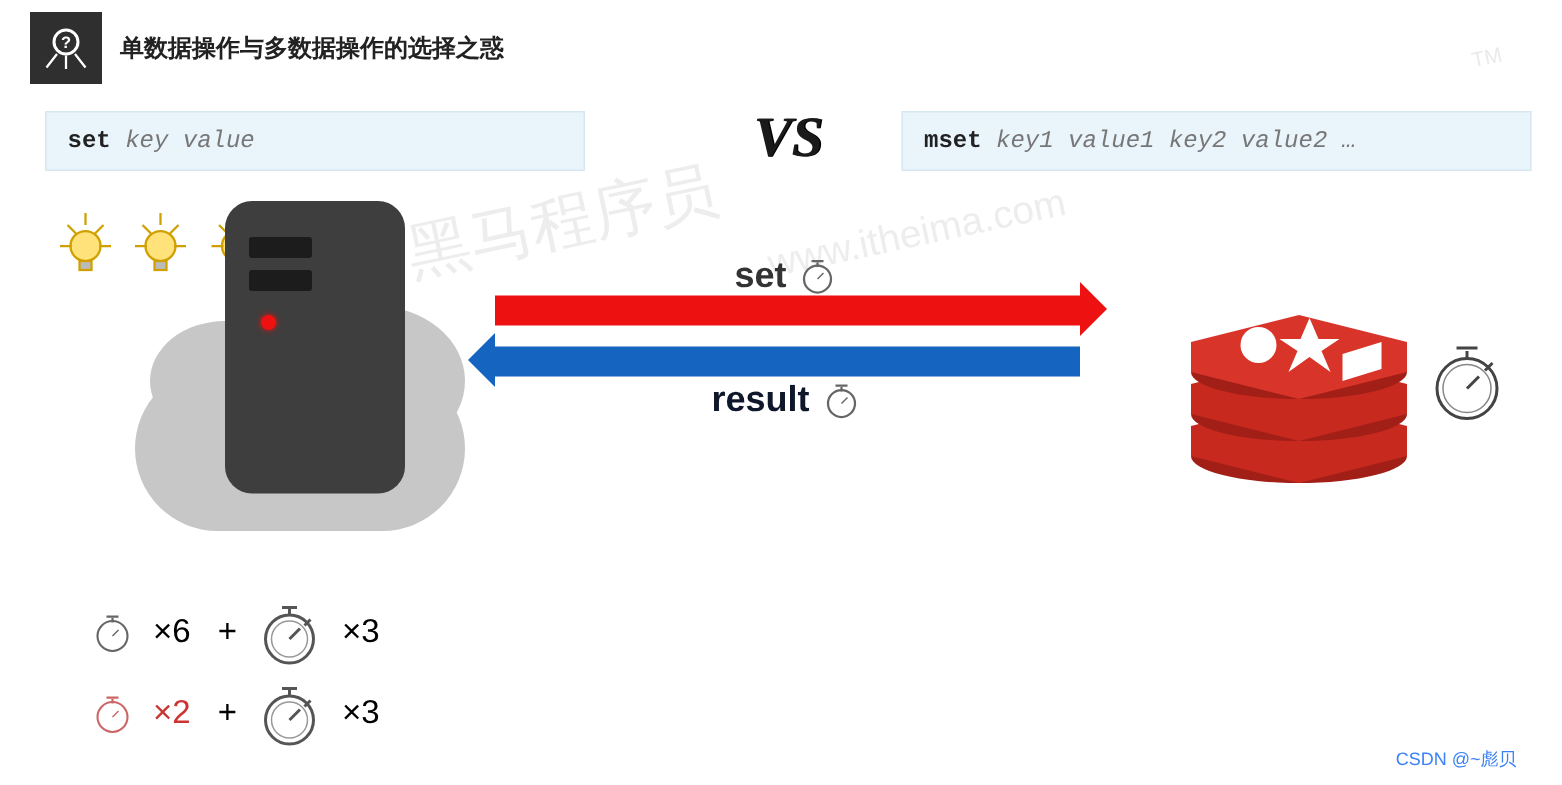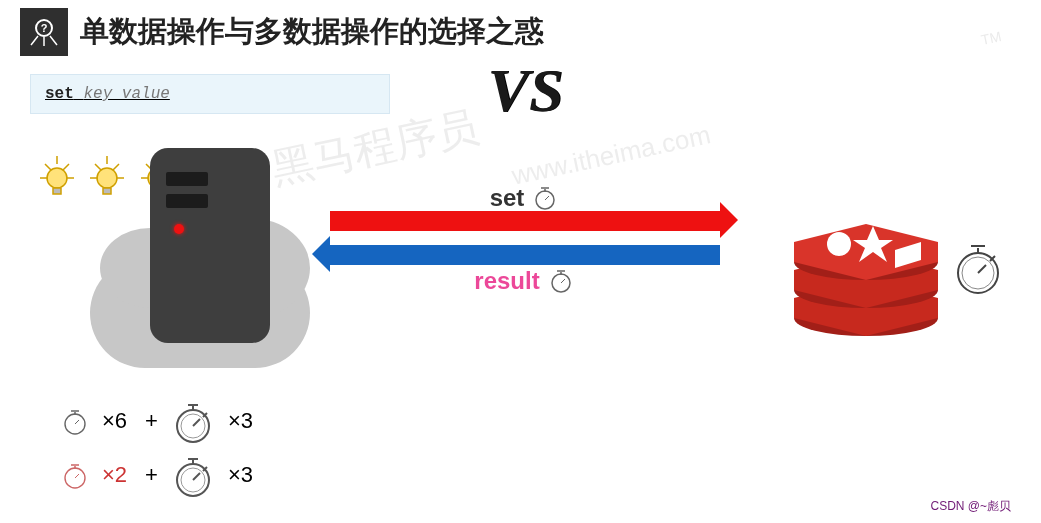--- a/index.html
+++ b/index.html
@@ -19,50 +19,49 @@
   }
   .question-badge {
     width: 48px;
     height: 48px;
     background: #2f2f2f;
     display: flex;
     align-items: center;
     justify-content: center;
   }
   .title {
-    font-size: 29px;
+    font-size: 16px;
     font-weight: bold;
     color: #222;
     text-align: right;
   }
   .code-row {
     display: flex;
     align-items: flex-start;
-    margin: 10px 20px 24px 30px;
-    position: relative;
-    text-decoration: underline;
+    margin: 10px 20px 10px 30px;
+    position: relative;
   }
   .code-box {
     background: #eaf5fb;
     border: 1px solid #d6e7f2;
     padding: 10px 14px;
     font-family: "Courier New", monospace;
     font-size: 16px;
     color: #555;
   }
   .code-left { width: 360px; }
   .code-right { width: 420px; margin-left: auto; }
   .kw { font-weight: bold; color: #222; }
   .arg { font-style: italic; color: #777; }
   .vs {
     position: absolute;
     left: 50%;
     top: 50%;
     transform: translate(-50%, -55%);
-    font-size: 62px;
+    font-size: 38px;
     font-weight: 900;
     font-style: italic;
     font-family: "Brush Script MT", cursive;
     color: #1a1a1a;
     text-shadow: 1px 0 #000;
   }
   .diagram {
     position: relative;
     height: 260px;
     margin-top: 6px;
@@ -107,21 +106,21 @@
     height: 20px;
     background: #1565c0;
     position: relative;
     margin-top: 14px;
   }
   .arr-blue::before {
     content:""; position:absolute; left:-18px; top:-9px;
     border:18px solid transparent; border-right-color:#1565c0;
     border-left-width:0;
   }
-  .result-label { text-align:center; font-size:24px; font-weight:bold; color:#ec4899; margin-top:2px; }
+  .result-label { text-align:center; font-size:24px; font-weight:bold; color:#0f172a; margin-top:2px; }
 
   .redis { position:absolute; right:90px; top:60px; }
   .timer-big { position:absolute; right:36px; top:100px; }
 
   .formulas {
     position: absolute;
     left: 60px;
     top: 390px;
   }
   .formula-row {
@@ -139,21 +138,21 @@
     font-size:42px; color:#ccc; opacity:.35;
     transform: rotate(-12deg);
     pointer-events:none;
   }
   .watermark2 {
     position:absolute; left:510px; top:140px;
     font-size:26px; color:#ccc; opacity:.35;
     transform: rotate(-12deg);
     pointer-events:none;
   }
-  .credit { position:absolute; right:30px; bottom:8px; font-size:12px; color:#701a75; }
+  .credit { position:absolute; right:30px; bottom:8px; font-size:12px; color:#3b82f6; }
   .tm { position:absolute; right:40px; top:30px; font-size:14px; color:#ccc; transform:rotate(-12deg); opacity:.4;}
 </style>
 </head>
 <body>
 
 <div class="header">
   <div class="question-badge">
     <svg width="34" height="34" viewBox="0 0 34 34">
       <circle cx="17" cy="13" r="8" fill="none" stroke="#fff" stroke-width="2"></circle>
       <text x="17" y="17" font-size="11" text-anchor="middle" fill="#fff" font-weight="bold">?</text>
@@ -164,20 +163,24 @@
 </div>
 
 <span class="tm">TM</span>
 
 <div class="code-row">
   <div class="code-box code-left">
     <span class="kw">set</span>
     <span class="arg">key value</span>
   </div>
   <div class="vs">VS</div>
+  <div class="code-box code-right">
+    <span class="kw">mset</span>
+    <span class="arg">key1 value1 key2 value2 …</span>
+  </div>
 </div>
 
 <div class="watermark">黑马程序员</div>
 <div class="watermark2">www.itheima.com</div>
 
 <div class="diagram">
   <div class="bulbs">
     <svg class="bulb" width="46" height="50">
         <g stroke="#d0a000" stroke-width="1.5" fill="none">
           <circle cx="23" cy="28" r="10" fill="#ffe27a"></circle>

